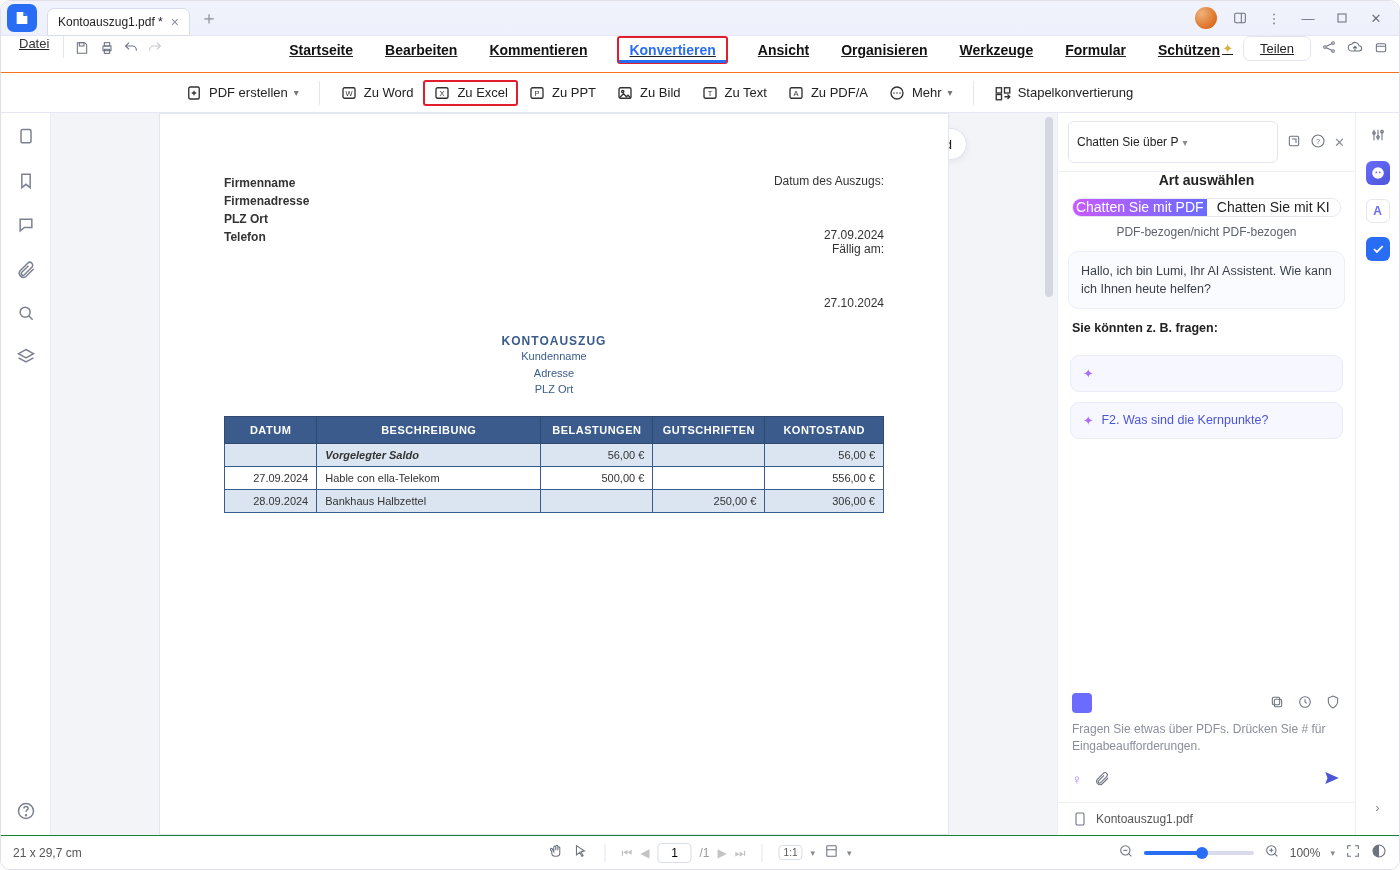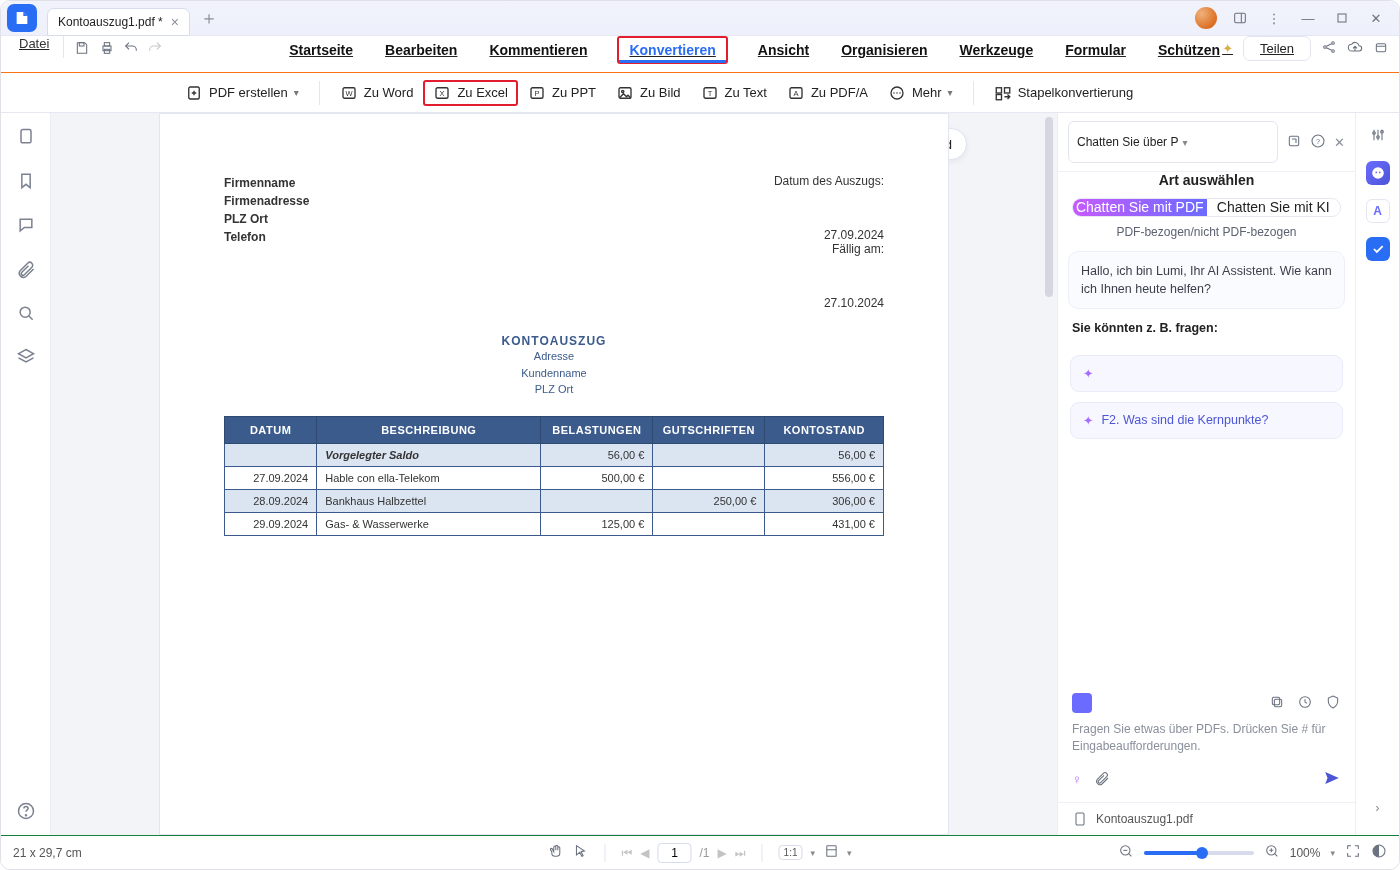--- a/index.html
+++ b/index.html
@@ -335,22 +335,22 @@
               <span>27.09.2024</span>
             </div>
           <div class="row">
               <span>Fällig am:</span>
               <span>27.10.2024</span>
             </div>
         </div>
       </div>
       <div class="doc-title">
         <div class="t1">KONTOAUSZUG</div>
+        <div class="sub">Kundenname</div>
         <div class="sub">Adresse</div>
-        <div class="sub">Kundenname</div>
         <div class="sub">PLZ Ort</div>
       </div>
 
       <table class="bank">
         <thead>
             <tr>
           <th style="width:14%">DATUM</th>
           <th style="width:34%">BESCHREIBUNG</th>
           <th style="width:17%">BELASTUNGEN</th>
           <th style="width:17%">GUTSCHRIFTEN</th>
@@ -372,27 +372,20 @@
               <td class="r"></td>
               <td class="r">556,00 €</td>
             </tr>
             <tr class="alt">
               <td class="r">28.09.2024</td>
               <td class="">Bankhaus Halbzettel</td>
               <td class="r"></td>
               <td class="r">250,00 €</td>
               <td class="r">306,00 €</td>
             </tr>
-            <tr>
-              <td class="r">29.09.2024</td>
-              <td class="">Gas- &amp; Wasserwerke</td>
-              <td class="r">125,00 €</td>
-              <td class="r"></td>
-              <td class="r">431,00 €</td>
-            </tr>
           </tbody>
       </table>
     </div>
   </div>
 
   <div class="rsb">
     <div class="rsb-head">
       <div class="dd">
           <span>Chatten Sie über P</span>
           <span style="font-size:10px;color:#888">▾</span>

